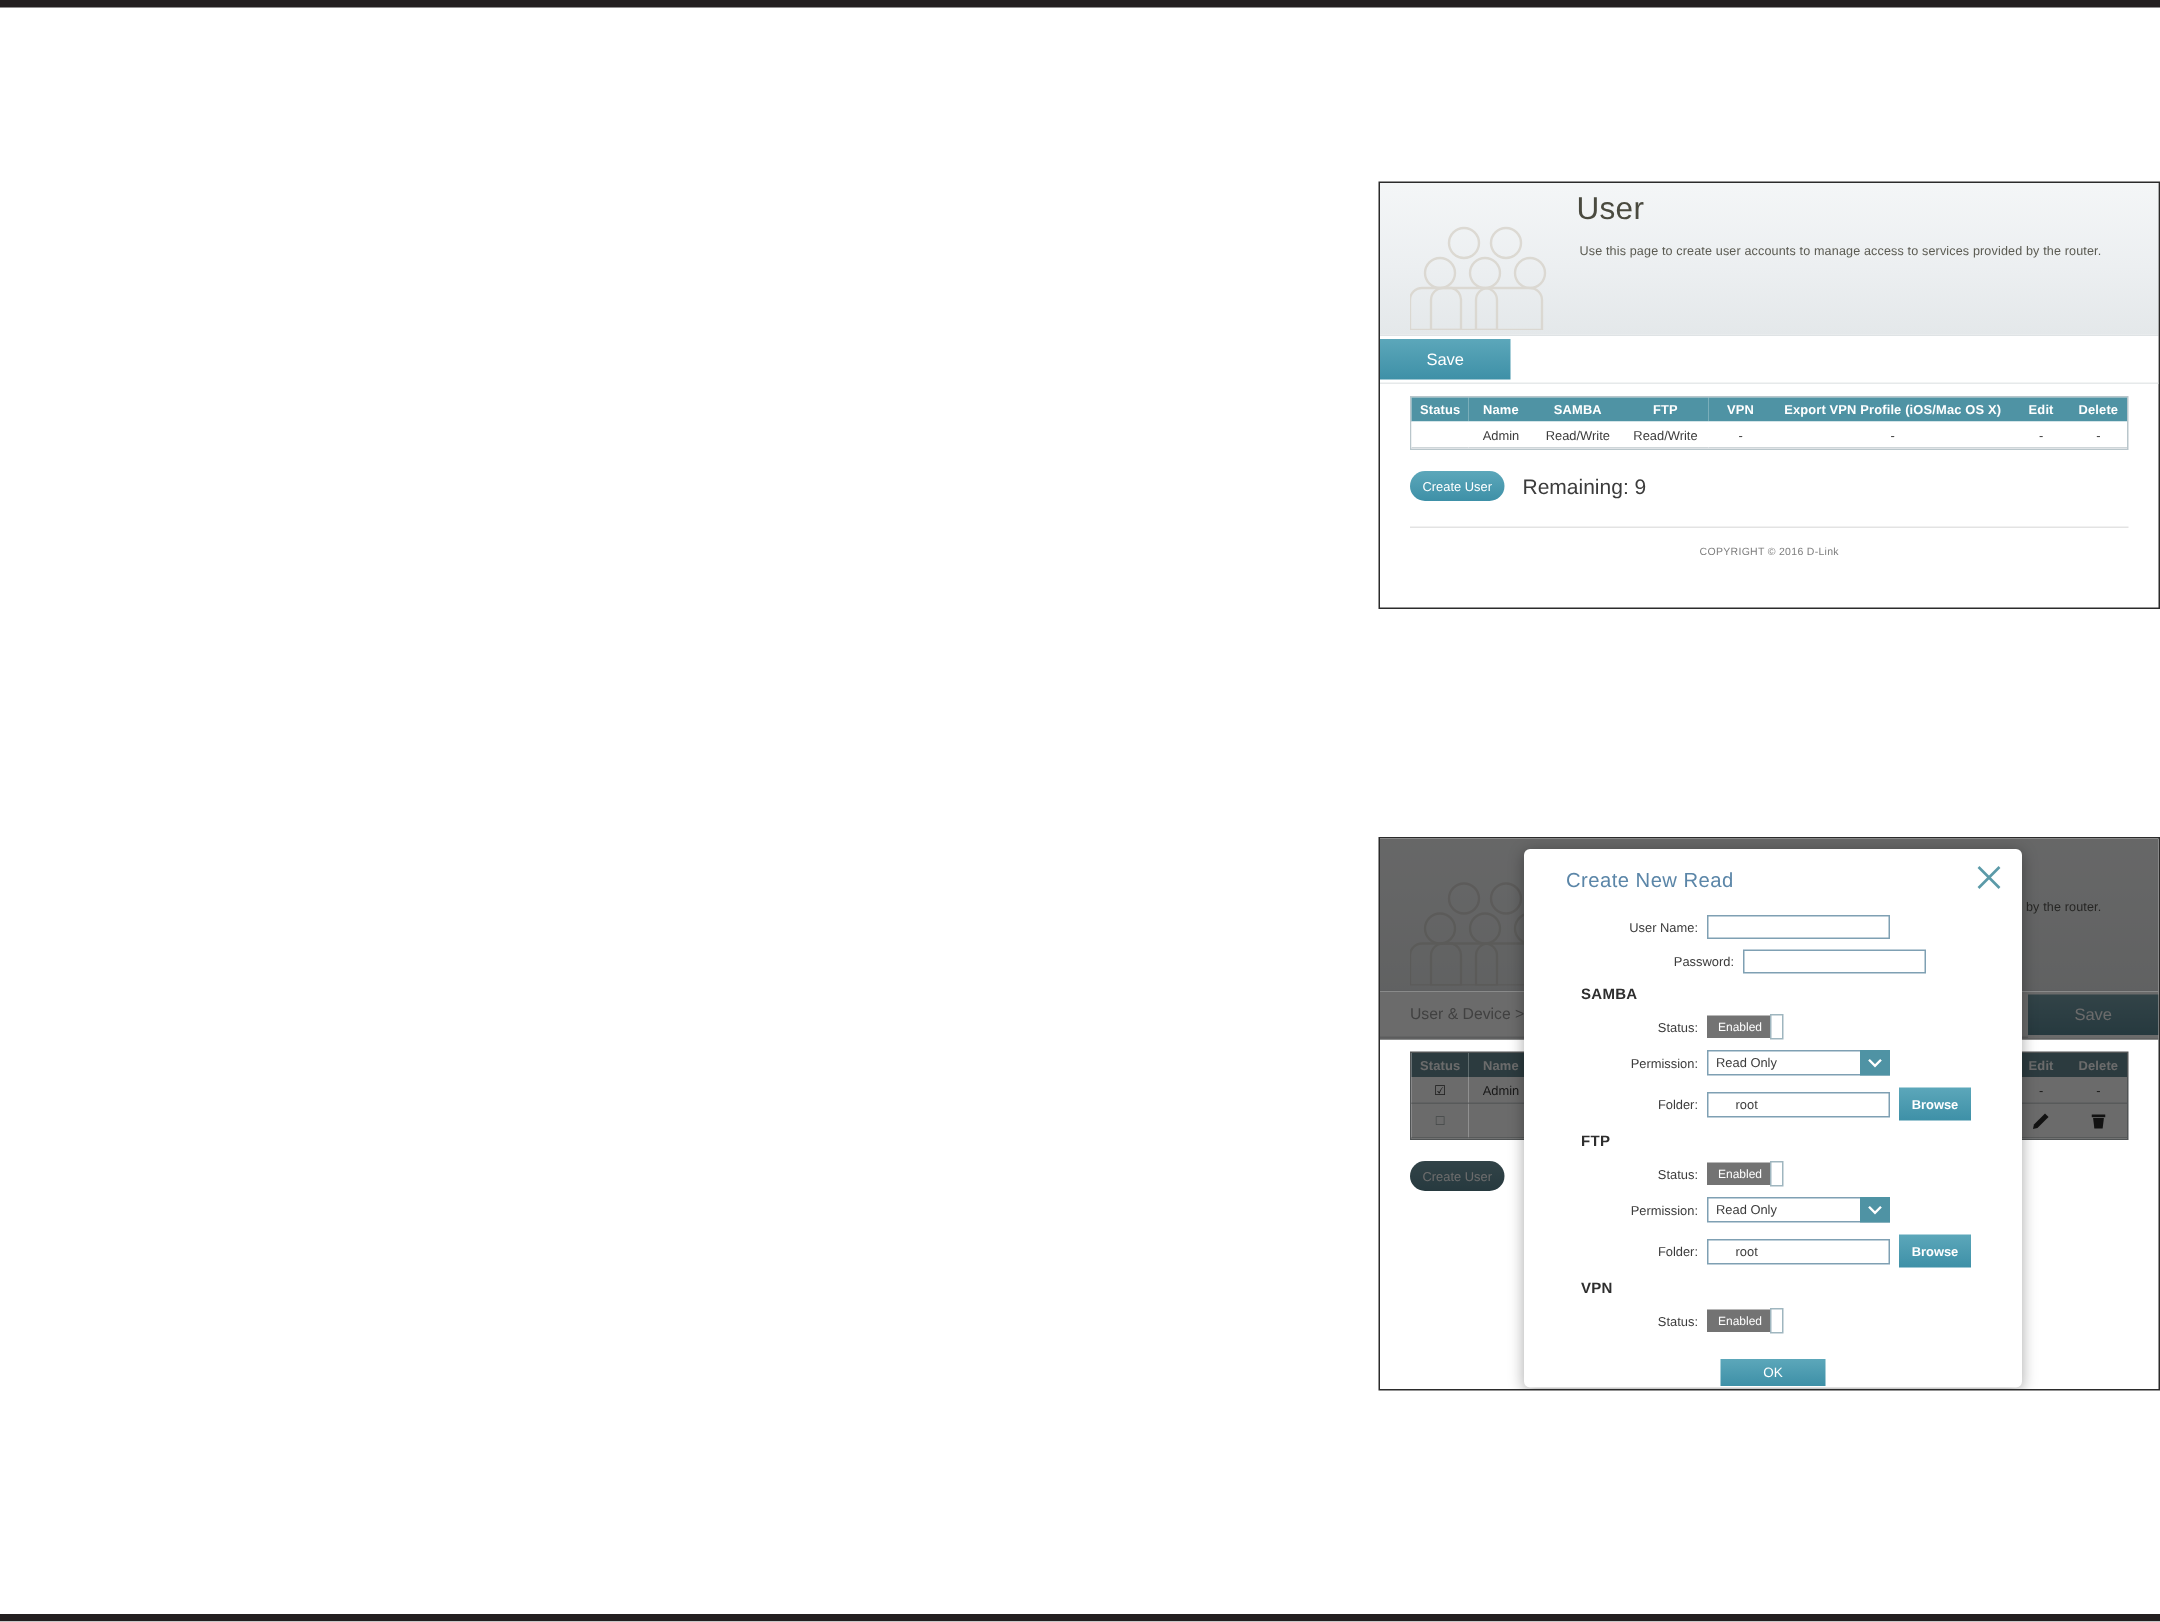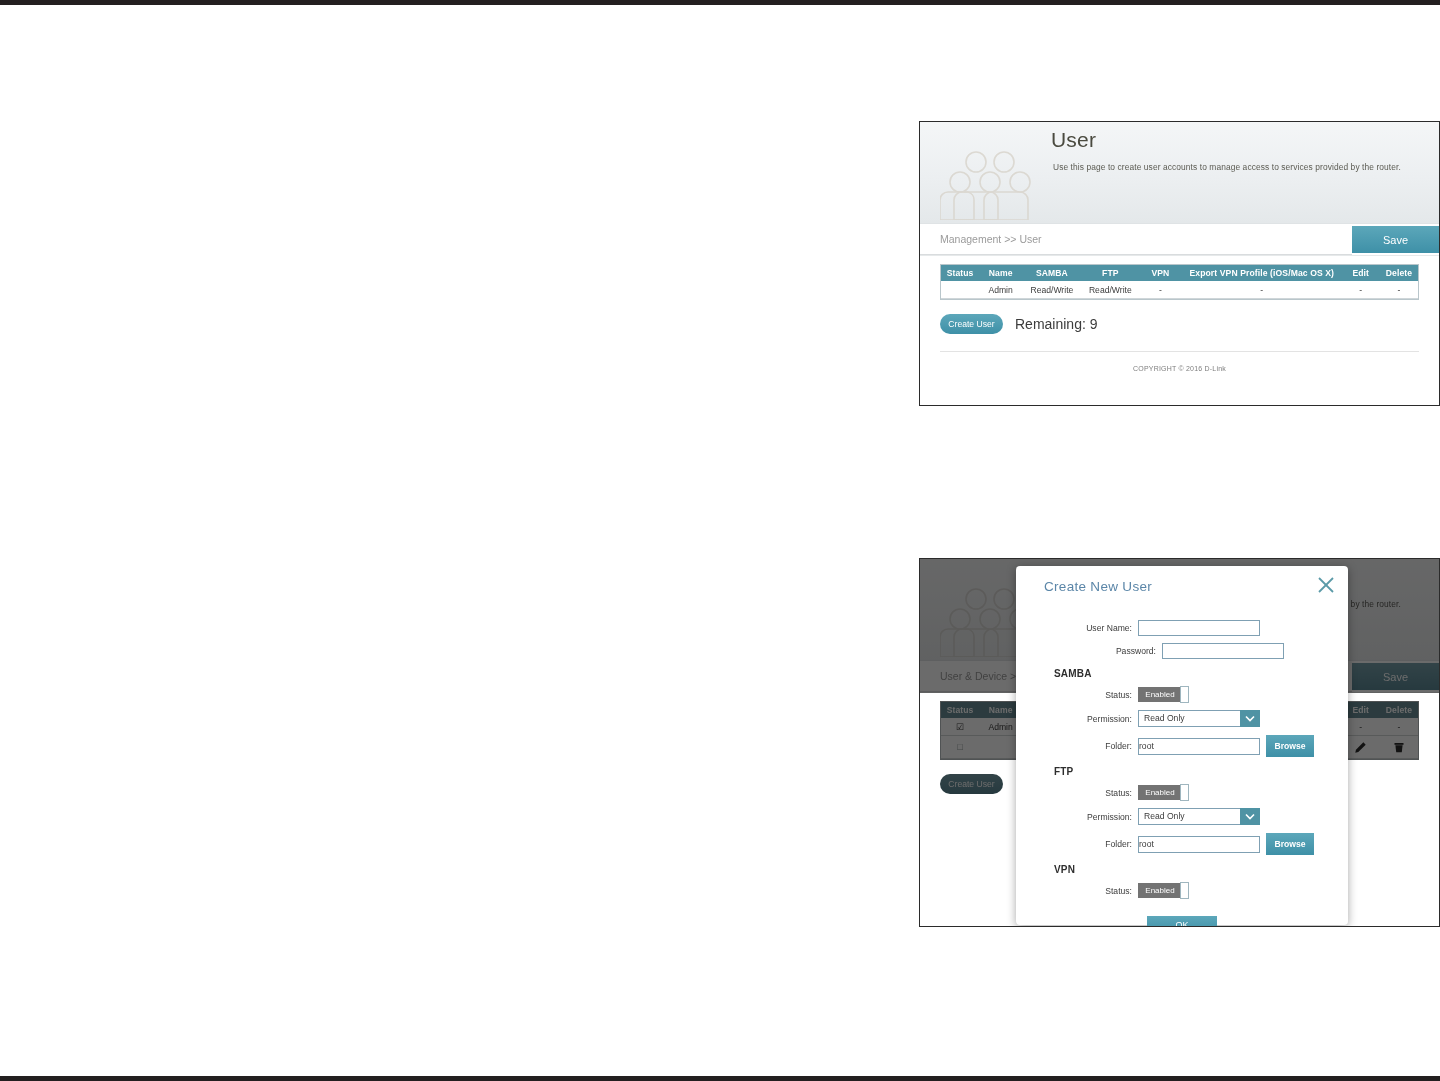--- a/index.html
+++ b/index.html
@@ -95,29 +95,29 @@
     box-shadow:0 2px 10px rgba(0,0,0,.35);
     box-sizing:border-box;
   }
   .modal-title{
     position:absolute;left:28px;top:13px;
     font-size:13.5px;color:#5b86a8;letter-spacing:.3px;
   }
   .modal-close{
     position:absolute;right:11px;top:8px;width:22px;height:22px;cursor:pointer;
   }
-  .frow{display:flex;align-items:center;margin-top:18px;}
+  .frow{display:flex;align-items:center;margin-top:8px;}
   .flabel{
     width:122px;text-align:right;padding-right:6px;
     font-size:8.6px;color:#3c3c3c;box-sizing:border-box;
   }
   .finput{
     width:122px;height:16px;border:1px solid #7fa0b3;background:#fff;
     box-sizing:border-box;font-size:8.6px;color:#3c3c3c;
-    padding:0 0;line-height:14px;font-family:"Liberation Sans", sans-serif;
+    padding:0 18px;line-height:14px;font-family:"Liberation Sans", sans-serif;
   }
   .sect{
     font-size:10px;font-weight:bold;color:#2e2e2e;
     margin:9px 0 2px 38px;letter-spacing:.2px;
   }
   .toggle{
     width:52px;height:15px;position:relative;display:inline-block;cursor:pointer;
   }
   .toggle .on{
     position:absolute;left:0;top:0;width:44px;height:15px;
@@ -166,21 +166,20 @@
           <path d="M52 52 h28 a8 8 0 0 1 8 8 v20 h-44 v-20 a8 8 0 0 1 8 -8 z"></path>
           <path d="M8 52 h20 a8 8 0 0 1 6 8 v20 h-34 v-20 a8 8 0 0 1 8 -8 z"></path>
         </g>
       </svg>
     </div>
     <div class="hero-title">User</div>
     <div class="hero-sub">Use this page to create user accounts to manage access to services provided by the router.</div>
   </div>
 
   <div class="crumbbar">
-    <div class="crumb">Management &gt;&gt; User</div>
     <div class="btn-teal save-btn">Save</div>
   </div>
 
   <div class="tablewrap">
     <table class="grid">
       <colgroup>
         <col style="width:8%">
           <col style="width:9%">
           <col style="width:12.5%">
           <col style="width:12%">
@@ -311,21 +310,21 @@
     </div>
 
     <div class="createrow">
       <div class="btn-teal create-btn">Create User</div>
       <div class="remaining">Re</div>
     </div>
   </div>
 
   <div class="modal" style="left:96px;top:7px;width:332px;height:359px;">
 
-    <div class="modal-title">Create New User</div>
+    <div class="modal-title">Create New Read</div>
 
     <div class="modal-close">
       <svg width="22" height="22" viewBox="0 0 22 22">
         <line x1="4" y1="4" x2="18" y2="18" stroke="#5b9aa8" stroke-width="1.8"></line>
         <line x1="18" y1="4" x2="4" y2="18" stroke="#5b9aa8" stroke-width="1.8"></line>
       </svg>
     </div>
 
     <div style="padding-top:36px;">
       <div class="frow">

